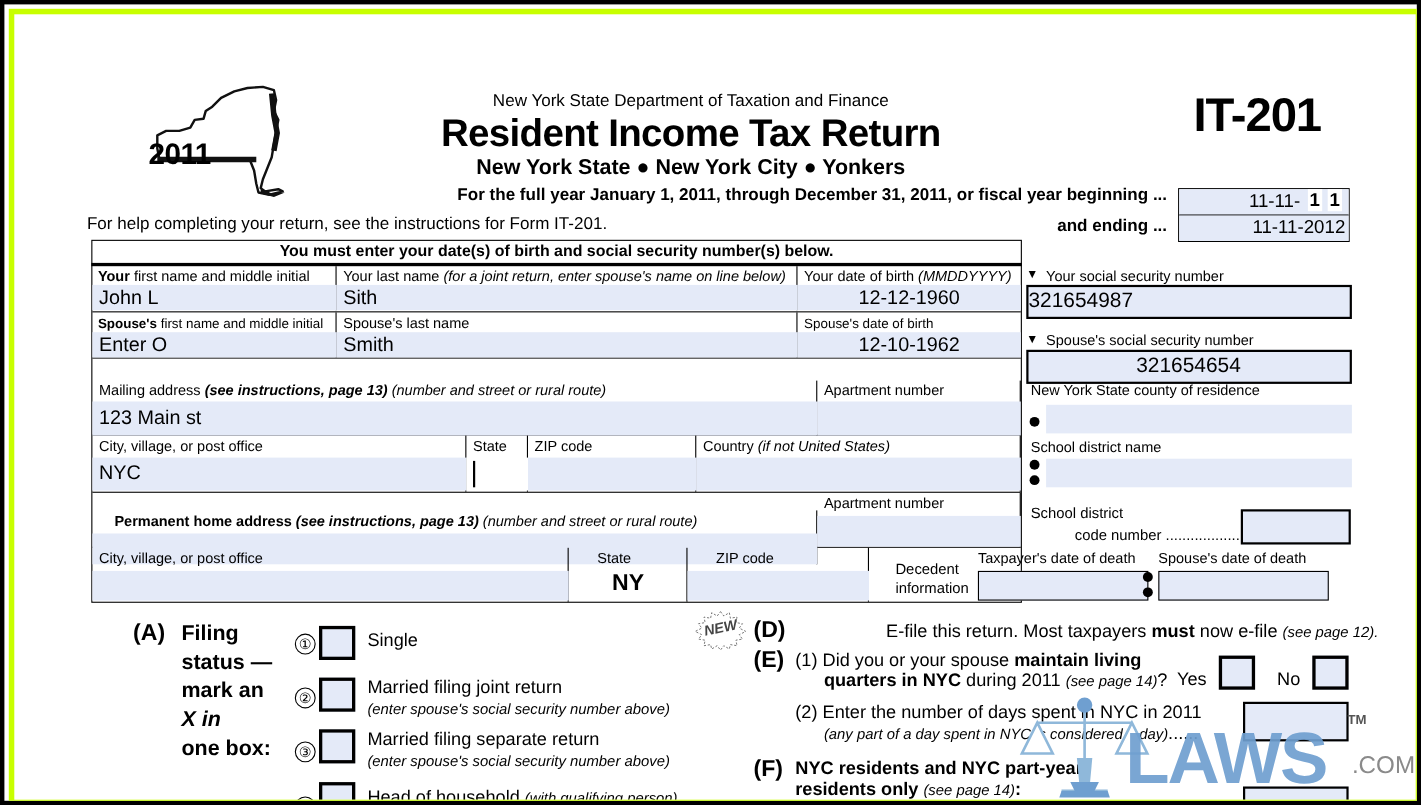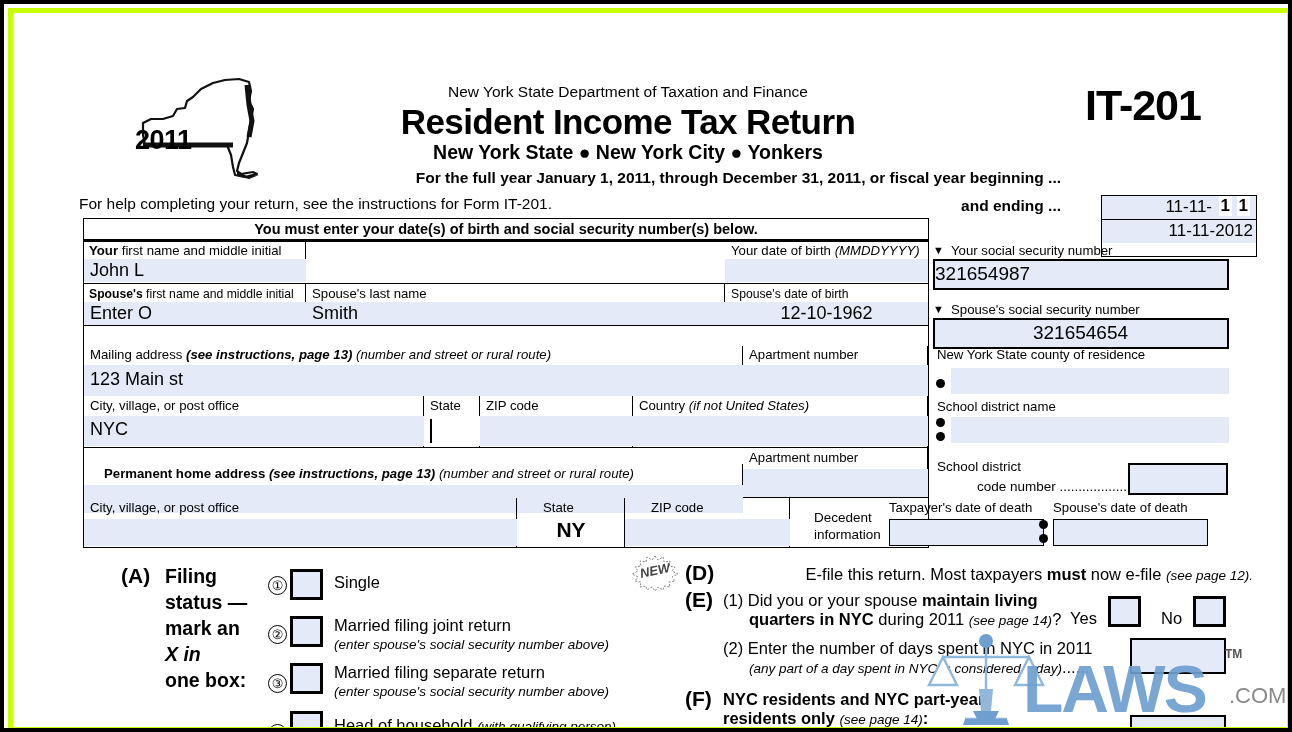--- a/index.html
+++ b/index.html
@@ -69,21 +69,21 @@
     font-size: 15.5px; font-weight: bold;
   }
   #helpline {
     left: 66px; top: 182px; width: 520px;
     font-size: 15.5px;
   }
   #formno {
     left: 1020px; top: 68px; width: 220px; text-align: center;
     font-size: 43px; font-weight: bold; letter-spacing: -1px;
   }
-  #fyBoxes { left: 1088px; top: 158px; width: 156px; height: 62px; border: 1.5px solid #000; margin-top: 24px; }
+  #fyBoxes { left: 1058px; top: 158px; width: 156px; height: 49px; border: 1.5px solid #000; }
   .fyRow { height: 23px; width: 100%; position: relative; }
   .fyVal { position: absolute; right: 3px; top: 1px; font-size: 17px; }
   .fyVal2 { position: absolute; right: 44px; top: 1px; font-size: 17px; }
   .fyDig { position: absolute; top: 0px; font-size: 17px; font-weight: bold; }
 
   
   #gridbox { left: 70px; top: 205px; width: 846px; height: 330px; border: 1.5px solid #000; }
   #mustbar {
     left: 70px; top: 205px; width: 846px; height: 24px;
     border-bottom: 3px solid #000; text-align: center;
@@ -175,26 +175,35 @@
     <div class="abs" id="mustbar">You must enter your date(s) of birth and social security number(s) below.</div>
 
     <div class="abs" style="left:71px; top:229px; width:844px; height:42px; border-bottom:1px solid #000;">
       <div class="abs cell" style="left:0; top:0; width:222px; height:40px;">
         <div class="abs lbl" style="left:5px; top:2px;">
           <span class="b">Your</span><span> first name and middle initial</span>
         </div>
         <div class="abs fld" style="left:0; top:17px; width:222px; height:23px;"></div>
         <div class="abs val" style="left:6px; top:18px;">John L</div>
       </div>
+      <div class="abs cell" style="left:222px; top:0; width:419px; height:40px;">
+        <div class="abs lbl" style="left:6px; top:2px;">
+          <span>Your last name</span>
+          <span class="i">(for a joint return, enter spouse's name on line below)</span>
+        </div>
+        <div class="abs fld" style="left:0; top:17px; width:419px; height:23px;"></div>
+        <div class="abs val" style="left:6px; top:18px;">Sith</div>
+      </div>
       <div class="abs" style="left:641px; top:0; width:203px; height:40px;">
         <div class="abs lbl" style="left:6px; top:2px;">
           <span>Your date of birth</span>
           <span class="i">(MMDDYYYY)</span>
         </div>
         <div class="abs fld" style="left:0; top:17px; width:203px; height:23px;"></div>
+        <div class="abs valC" style="left:0; top:18px; width:203px;">12-12-1960</div>
       </div>
     </div>
 
     <div class="abs" style="left:71px; top:271px; width:844px; height:42px; border-bottom:1px solid #000;">
       <div class="abs cell" style="left:0; top:0; width:222px; height:41px;">
         <div class="abs lblS" style="left:5px; top:3px;">
           <span class="b">Spouse's</span><span> first name and middle initial</span>
         </div>
         <div class="abs fld" style="left:0; top:18px; width:222px; height:23px;"></div>
         <div class="abs val" style="left:6px; top:19px;">Enter O</div>

